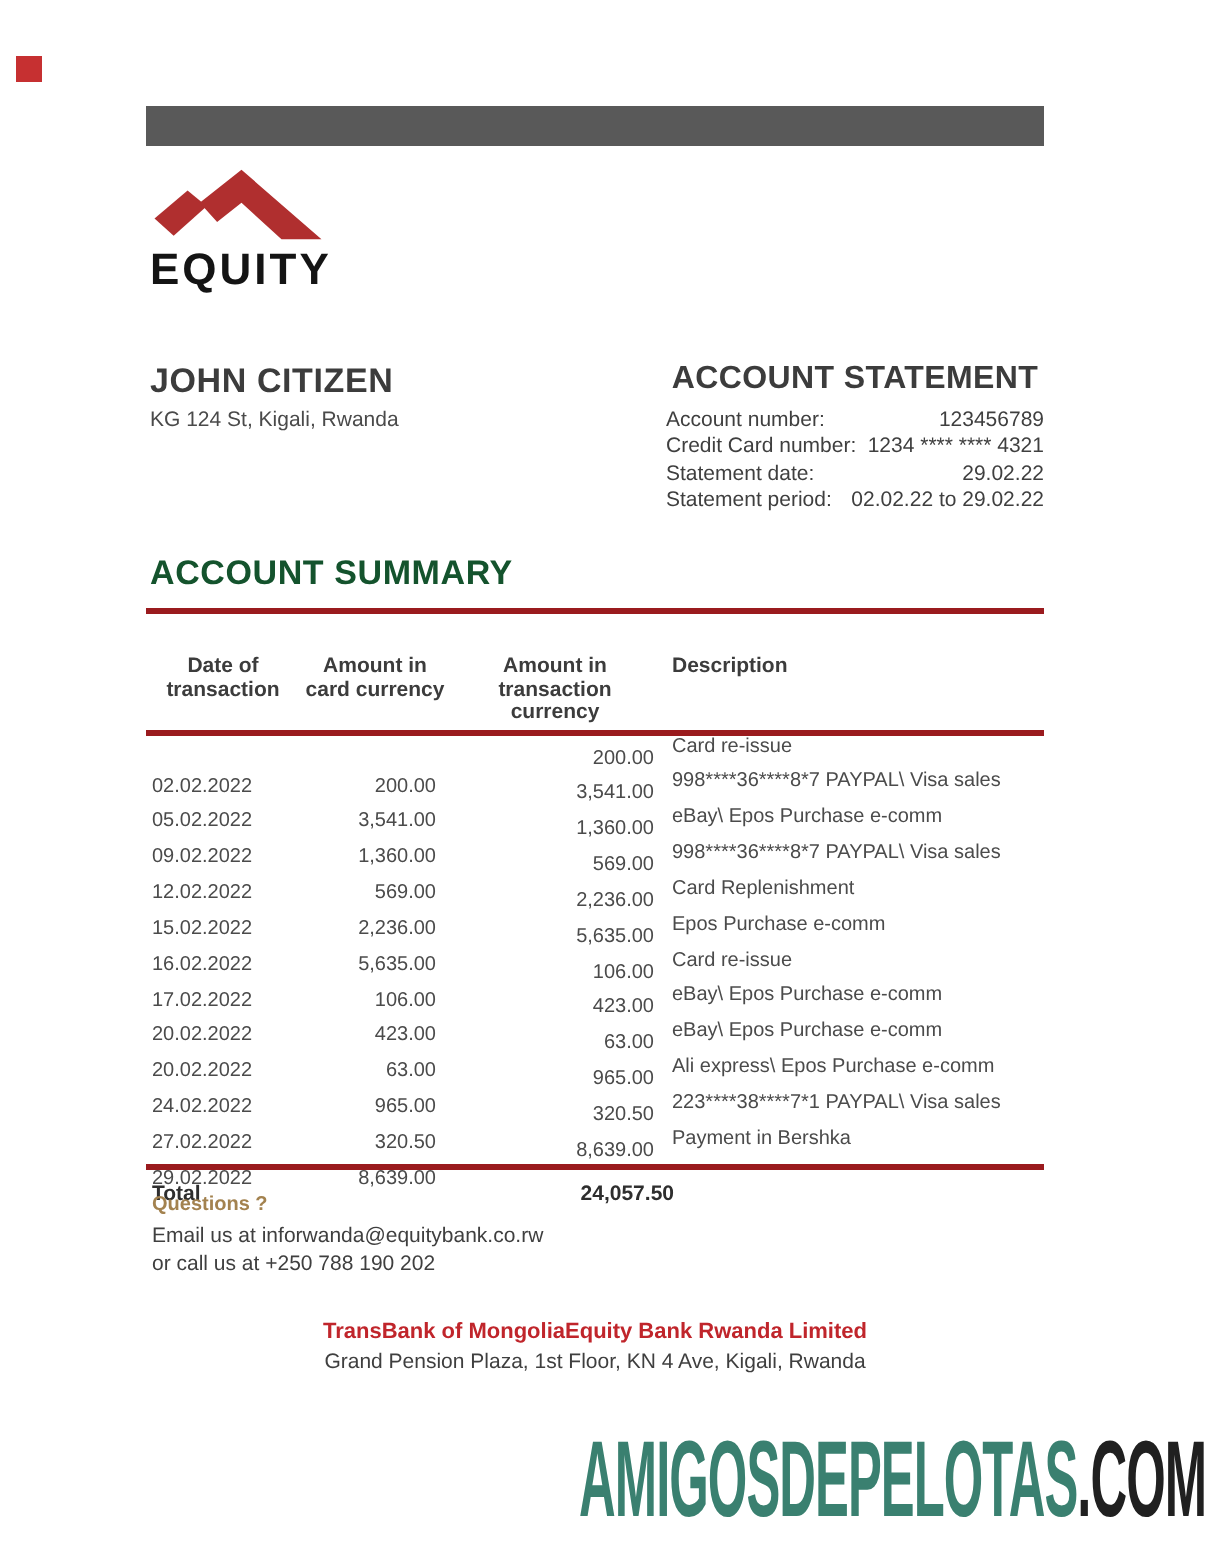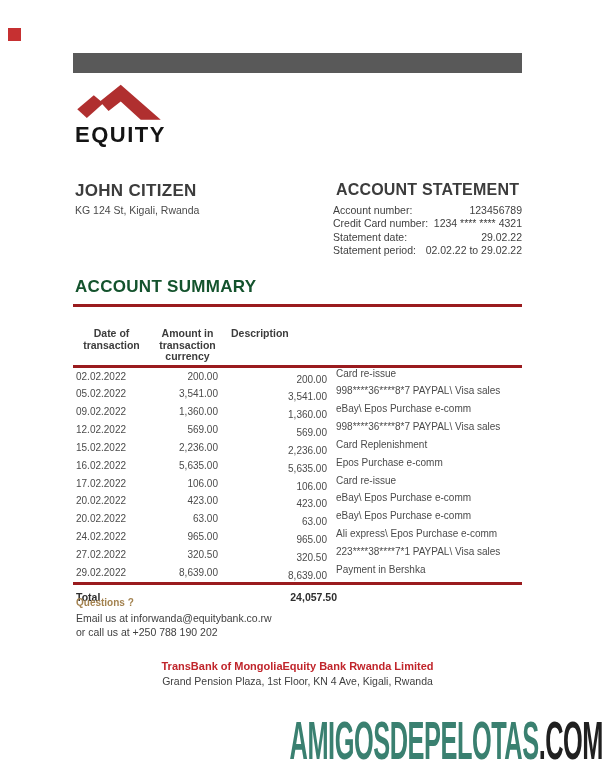--- a/index.html
+++ b/index.html
@@ -25,21 +25,21 @@
   .stmt-row .val { text-align:right; }
 
   .summary-title { position:absolute; left:75px; top:277px; font-size:17px; font-weight:bold; color:#14532d; letter-spacing:0.3px; }
 
   .table { position:absolute; left:73px; top:304px; width:449px; }
   .rule { height:3px; background:#9a1b1e; }
   .thead { display:grid; grid-template-columns:77px 75px 105px 1fr; padding:21px 0 2px; }
   .th { font-size:10.5px; font-weight:bold; color:#3c3c3c; text-align:center; line-height:11.5px; }
   .th.desc { text-align:left; padding-left:6px; }
   .tr { display:grid; grid-template-columns:77px 75px 105px 1fr; height:17.85px; font-size:10px; color:#4b4b4b; }
-  .td { line-height:12px; padding-top:3px; white-space:nowrap; }
+  .td { line-height:12px; padding-top:20px; white-space:nowrap; }
   .td.date { padding-left:3px; }
   .td.amt1 { text-align:right; padding-right:7px; }
   .td.amt2 { text-align:right; padding-right:3px; padding-top:6px; }
   .td.desc { padding-left:6px; padding-top:0; }
   .total-row { position:relative; height:22px; }
   .total-label { position:absolute; left:3px; top:6px; font-size:10.5px; font-weight:bold; color:#2e2e2e; }
   .total-value { position:absolute; left:152px; top:6px; width:112px; text-align:right; font-size:10.5px; font-weight:bold; color:#2e2e2e; }
 
   .questions { position:absolute; left:76px; top:597px; }
   .q-title { font-size:10px; font-weight:bold; color:#a3824f; margin-bottom:4px; }
@@ -100,20 +100,24 @@
   <div class="summary-title">ACCOUNT SUMMARY</div>
 
   <div class="table">
     <div class="rule"></div>
     <div class="thead">
       <div class="th">
         <div>Date of</div>
           <div>transaction</div>
       </div>
       <div class="th">
+        <div>Amount in</div>
+          <div>card currency</div>
+      </div>
+      <div class="th">
         <div>Amount in transaction</div>
           <div>currency</div>
       </div>
       <div class="th desc">
         <div>Description</div>
       </div>
     </div>
     <div class="rule"></div>
 
     <div class="tr">

